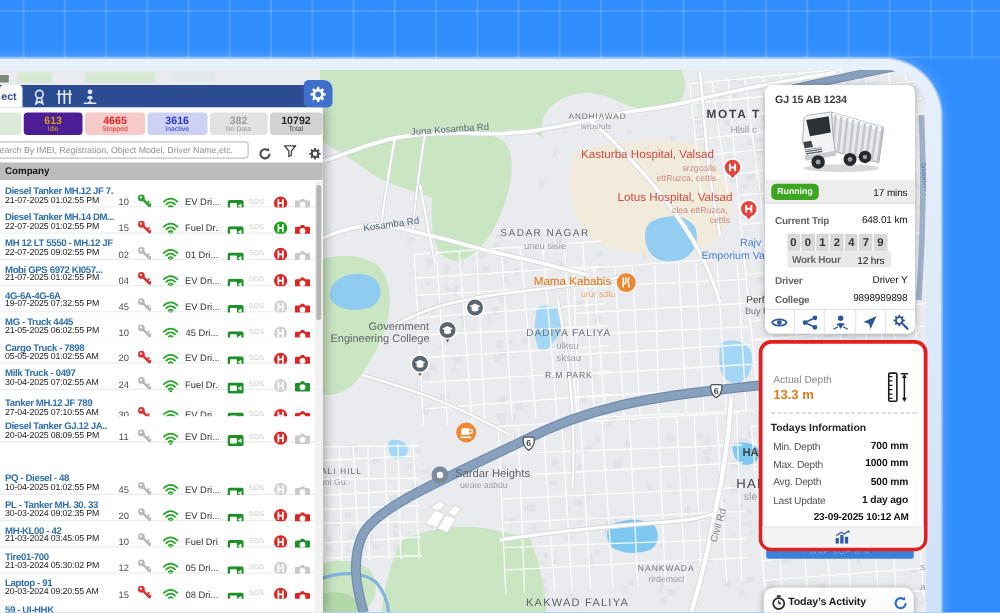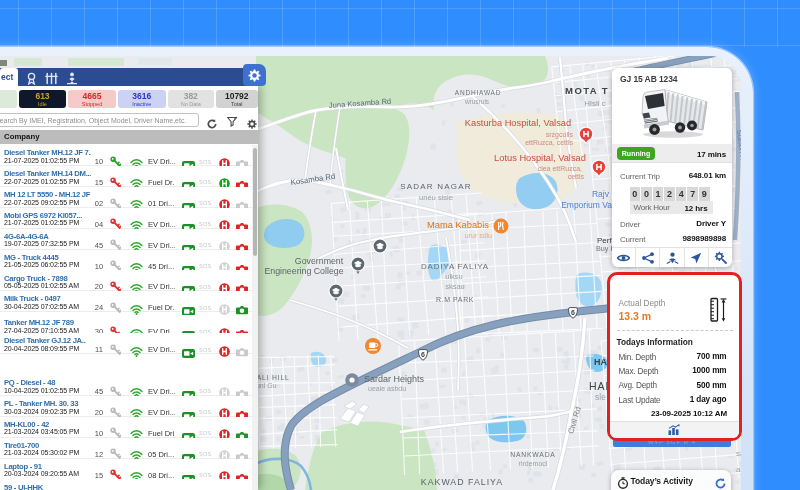--- a/index.html
+++ b/index.html
@@ -34,34 +34,34 @@
 #sinput span { position:absolute; left:6px; top:3px; font-size:7px; color:#8e8e8e; white-space:nowrap; }
 #companybar { position:absolute; left:0; top:130px; width:258px; height:13.5px; background:#bcbcbc;
   font-size:7.8px; font-weight:bold; color:#141414; line-height:13.5px; padding-left:4px; }
 #rows { position:absolute; left:0; top:0; width:258px; }
 .row { position:absolute; left:0; width:258px; height:21.1px; background:#fff;
   border-bottom:1px solid #ececec; }
 .rname { position:absolute; left:4px; top:3.2px; font-size:7.7px; letter-spacing:-0.3px; font-weight:bold; color:#2f6fad; white-space:nowrap; width:87px; overflow:hidden; }
 .rtime { position:absolute; left:4px; top:11.8px; font-size:7px; letter-spacing:-0.1px; color:#212121; white-space:nowrap; }
 .rnum { position:absolute; left:89px; top:12px; width:20px; font-size:7.5px; color:#4e4e4e; text-align:center; }
 .ric { position:absolute; }
-.rdrv { position:absolute; left:148px; top:12px; font-size:7.5px; color:#333; white-space:nowrap; width:27px; overflow:hidden; }
+.rdrv { position:absolute; left:148px; top:12px; font-size:7.5px; color:#333; white-space:nowrap; width:27px; overflow:hidden;text-align:center; }
 .rsos { position:absolute; left:199px; top:13.5px; font-size:5.5px; color:#c6c6c6; letter-spacing:0.3px; }
 #sbtrack { position:absolute; left:251.5px; top:145px; width:6.5px; height:345px; background:#f1f1f1; }
 #sbthumb { position:absolute; left:252.5px; top:148px; width:4.5px; height:108px; background:#b5b5b5; border-radius:2px; }
 #vcard { position:absolute; left:612px; top:68px; width:120px; height:199px; background:#fff;
   border-radius:6px; box-shadow:0 1px 5px rgba(0,0,0,0.3); }
 .vtitle { position:absolute; left:8px; top:6px; font-size:8.5px; letter-spacing:-0.1px; font-weight:bold; color:#3c3c3c; }
 .vband { position:absolute; left:0; top:76px; width:120px; height:19px; background:#ededed; border-bottom:1px solid #e0e0e0; }
 #runpill { position:absolute; left:5px; top:2.5px; width:38px; height:13.5px; background:#3da520;
   border-radius:4px; color:#fff; font-size:7px; font-weight:bold; text-align:center; line-height:13.5px; }
 .vrow { position:absolute; left:8px; width:106px; height:12px; }
 .vrow .vlab { position:absolute; left:0; top:0.5px; }
-.vlab { font-size:8px; letter-spacing:-0.2px; color:#666; line-height:11px; }
-.vbold { position:absolute; right:0; top:0; font-size:8px; letter-spacing:-0.1px; font-weight:bold; color:#111; line-height:12px; }
+.vlab { font-size:8px; letter-spacing:-0.2px; color:#666; line-height:11px;font-weight:bold; }
+.vbold { position:absolute; right:0; top:0; font-size:8px; letter-spacing:-0.1px; font-weight:normal; color:#111; line-height:12px; }
 #odo { position:absolute; left:17.5px; top:119px; display:flex; gap:1px; }
 .odod { display:inline-block; width:10.6px; height:14px; background:#d8d8d8; color:#333;
   font-size:9px; font-weight:bold; text-align:center; line-height:14px; }
 #whband { position:absolute; left:17.5px; top:133px; width:83px; height:13px; background:#e9e9e9; padding-left:4px; }
 #whband .vlab { position:absolute; left:4px; top:0; line-height:13px; }
 #vfoot { position:absolute; left:0; top:179px; width:120px; height:20px; border-top:1px solid #e2e2e2;
   display:flex; }
 .fcell { flex:1; display:flex; align-items:center; justify-content:center; border-right:1px solid #e4e4e4; }
 .fcell:last-child { border-right:none; }
 #bluestrip { position:absolute; left:613px; top:438px; width:118px; height:9px; background:#3c7fd8;
@@ -653,21 +653,21 @@
     </svg></div>
 <div id="gearbtn">
     <svg width="13" height="13" viewBox="0 0 13 13" style="">
       <path d="M5.22,0.45 L6.78,0.45 L7.03,2.03 L8.08,2.47 L9.37,1.53 L10.47,2.63 L9.53,3.92 L9.97,4.97 L11.55,5.22 L11.55,6.78 L9.97,7.03 L9.53,8.08 L10.47,9.37 L9.37,10.47 L8.08,9.53 L7.03,9.97 L6.78,11.55 L5.22,11.55 L4.97,9.97 L3.92,9.53 L2.63,10.47 L1.53,9.37 L2.47,8.08 L2.03,7.03 L0.45,6.78 L0.45,5.22 L2.03,4.97 L2.47,3.92 L1.53,2.63 L2.63,1.53 L3.92,2.47 L4.97,2.03 Z M8.13,6.00 A2.13,2.13 0 1 0 3.87,6.00 A2.13,2.13 0 1 0 8.13,6.00 Z" transform="scale(1.0833333333333333)" fill="#fff" fill-rule="evenodd"></path>
     </svg>
   </div>
 <div id="stats"></div>
 <div class="chip" style="left:-14px;width:31px;background:#dcead9">
     <div class="chipnum" style="color:#4a7a4a"></div>
   </div>
-<div class="chip" style="left:19px;width:47px;background:#0f172a">
+<div class="chip" style="left:19px;width:47px;background:#4c1d95">
     <div class="chipnum" style="color:#cfa125">613</div>
     <div class="chiplab" style="color:#cfa125">Idle</div>
   </div>
 <div class="chip" style="left:68px;width:48px;background:#f7caca">
     <div class="chipnum" style="color:#e42222">4665</div>
     <div class="chiplab" style="color:#e42222">Stopped</div>
   </div>
 <div class="chip" style="left:118px;width:47.5px;background:#cdd2f5">
     <div class="chipnum" style="color:#2b35c8">3616</div>
     <div class="chiplab" style="color:#2b35c8">Inactive</div>
@@ -1333,21 +1333,21 @@
     </div>
     <div id="whband">
       <span class="vlab">Work Hour</span>
       <span class="vbold" style="position:absolute;right:5px;top:1.5px">12 hrs</span>
     </div>
     <div class="vrow" style="top:150px">
       <span class="vlab">Driver</span>
       <span class="vbold">Driver Y</span>
     </div>
     <div class="vrow" style="top:165px">
-      <span class="vlab">Current</span>
+      <span class="vlab">College</span>
       <span class="vbold">9898989898</span>
     </div>
     <div id="vfoot">
       <div class="fcell">
         <svg width="13" height="10" viewBox="0 0 13 10" style="">
           <path d="M0.5,5 C2.8,1.6 10.2,1.6 12.5,5 C10.2,8.4 2.8,8.4 0.5,5 Z" fill="none" stroke="#2c5699" stroke-width="1.4"></path>
           <circle cx="6.5" cy="5" r="1.9" fill="#2c5699"></circle>
         </svg>
       </div>
       <div class="fcell">

